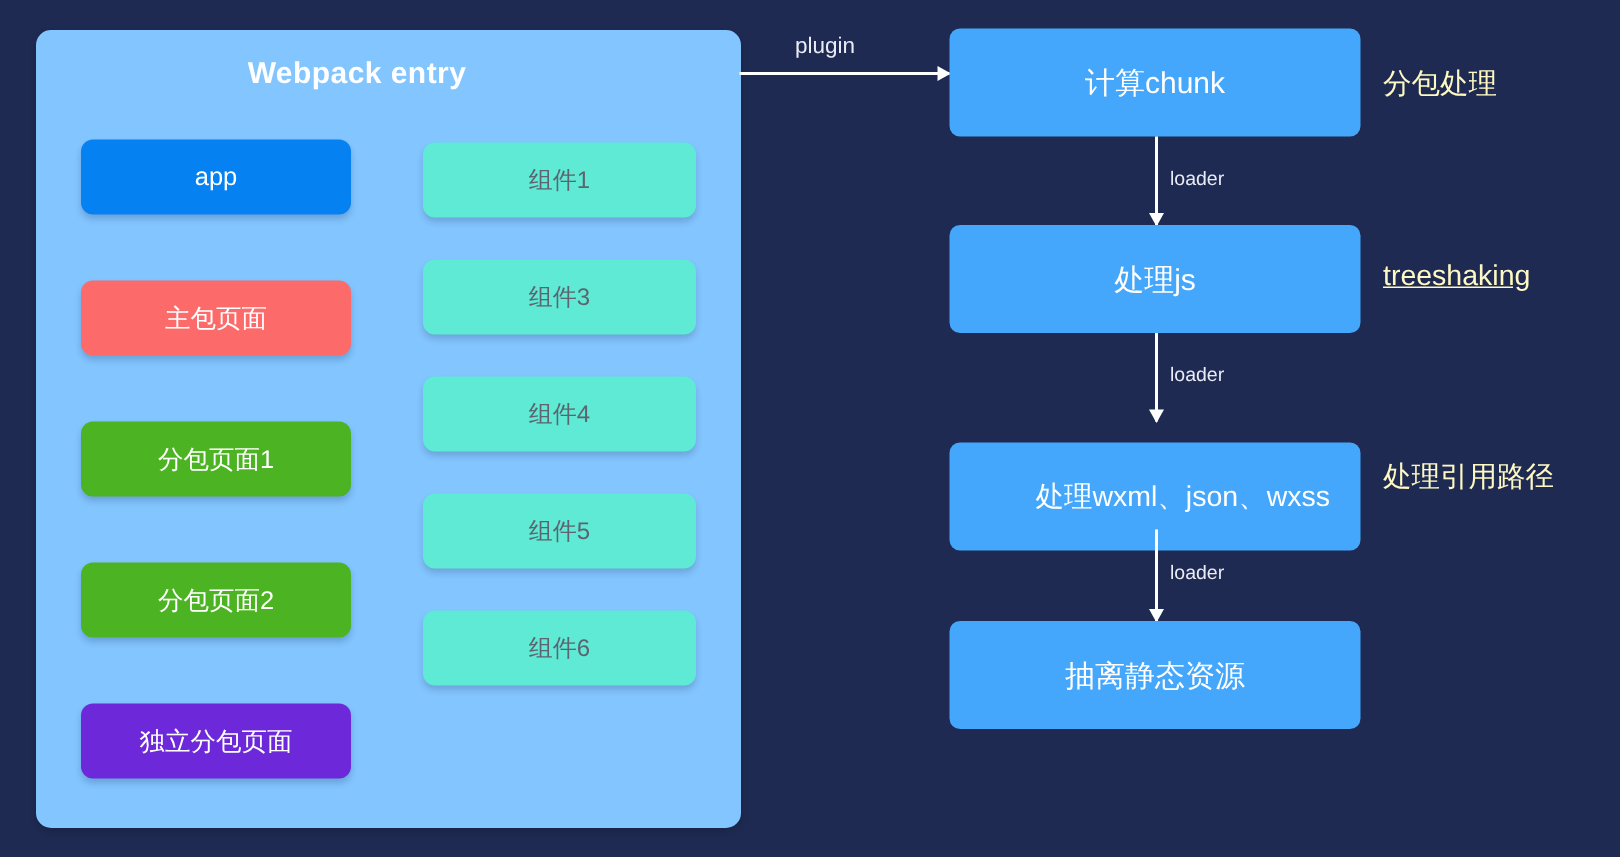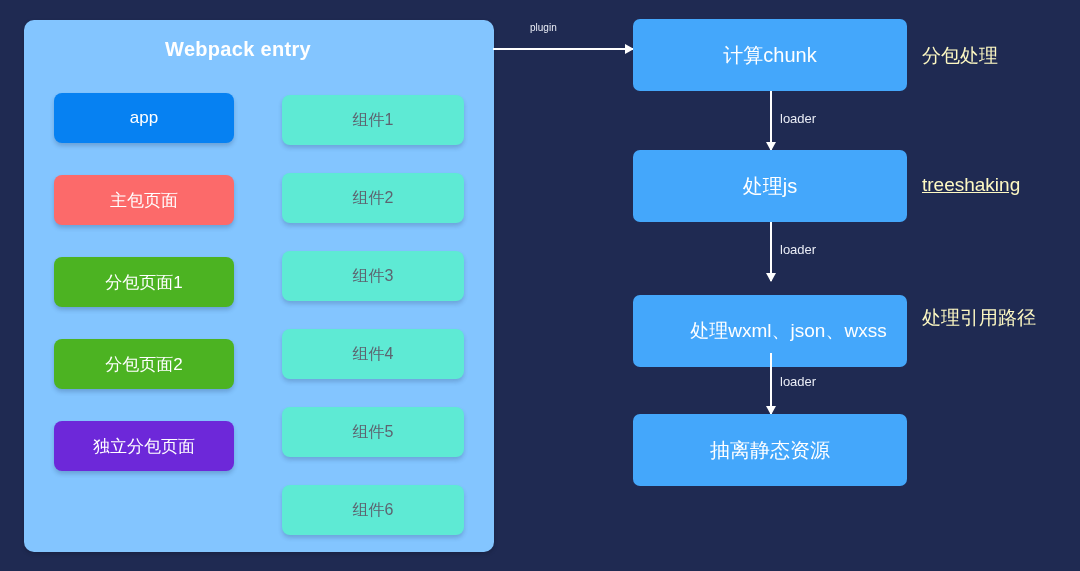--- a/index.html
+++ b/index.html
@@ -53,21 +53,21 @@
   .col-right {
     position: absolute;
     left: 258px;
     top: 75px;
     width: 182px;
   }
 
   .pill {
     height: 50px;
     border-radius: 8px;
-    margin-bottom: 32px;
+    margin-bottom: 44px;
     display: flex;
     align-items: center;
     justify-content: center;
     color: #ffffff;
     font-size: 17px;
     box-shadow: 0 3px 4px rgba(20,40,80,0.22);
     box-sizing: border-box;
   }
   .pill.app      { background: #0681f2; }
   .pill.main     { background: #fc6a6a; }
@@ -105,21 +105,21 @@
     width: 0; height: 0;
     border-left: 9px solid #ffffff;
     border-top: 5px solid transparent;
     border-bottom: 5px solid transparent;
   }
   .plugin-label {
     position: absolute;
     left: 530px;
     top: 22px;
     color: #e9ecf5;
-    font-size: 10px;
+    font-size: 15px;
   }
 
   
   .flow-box {
     position: absolute;
     left: 633px;
     width: 274px;
     height: 72px;
     background: #44a7fb;
     border-radius: 7px;
@@ -188,21 +188,20 @@
     <div class="col-left">
       <div class="pill app">app</div>
       <div class="pill main">主包页面</div>
       <div class="pill sub">分包页面1</div>
       <div class="pill sub">分包页面2</div>
       <div class="pill indep">独立分包页面</div>
     </div>
 
     <div class="col-right">
       <div class="comp">组件1</div>
-      <div class="comp">组件2</div>
       <div class="comp">组件3</div>
       <div class="comp">组件4</div>
       <div class="comp">组件5</div>
       <div class="comp">组件6</div>
     </div>
   </div>
 
   <div class="plugin-label">plugin</div>
   <div class="plugin-arrow"></div>
 

